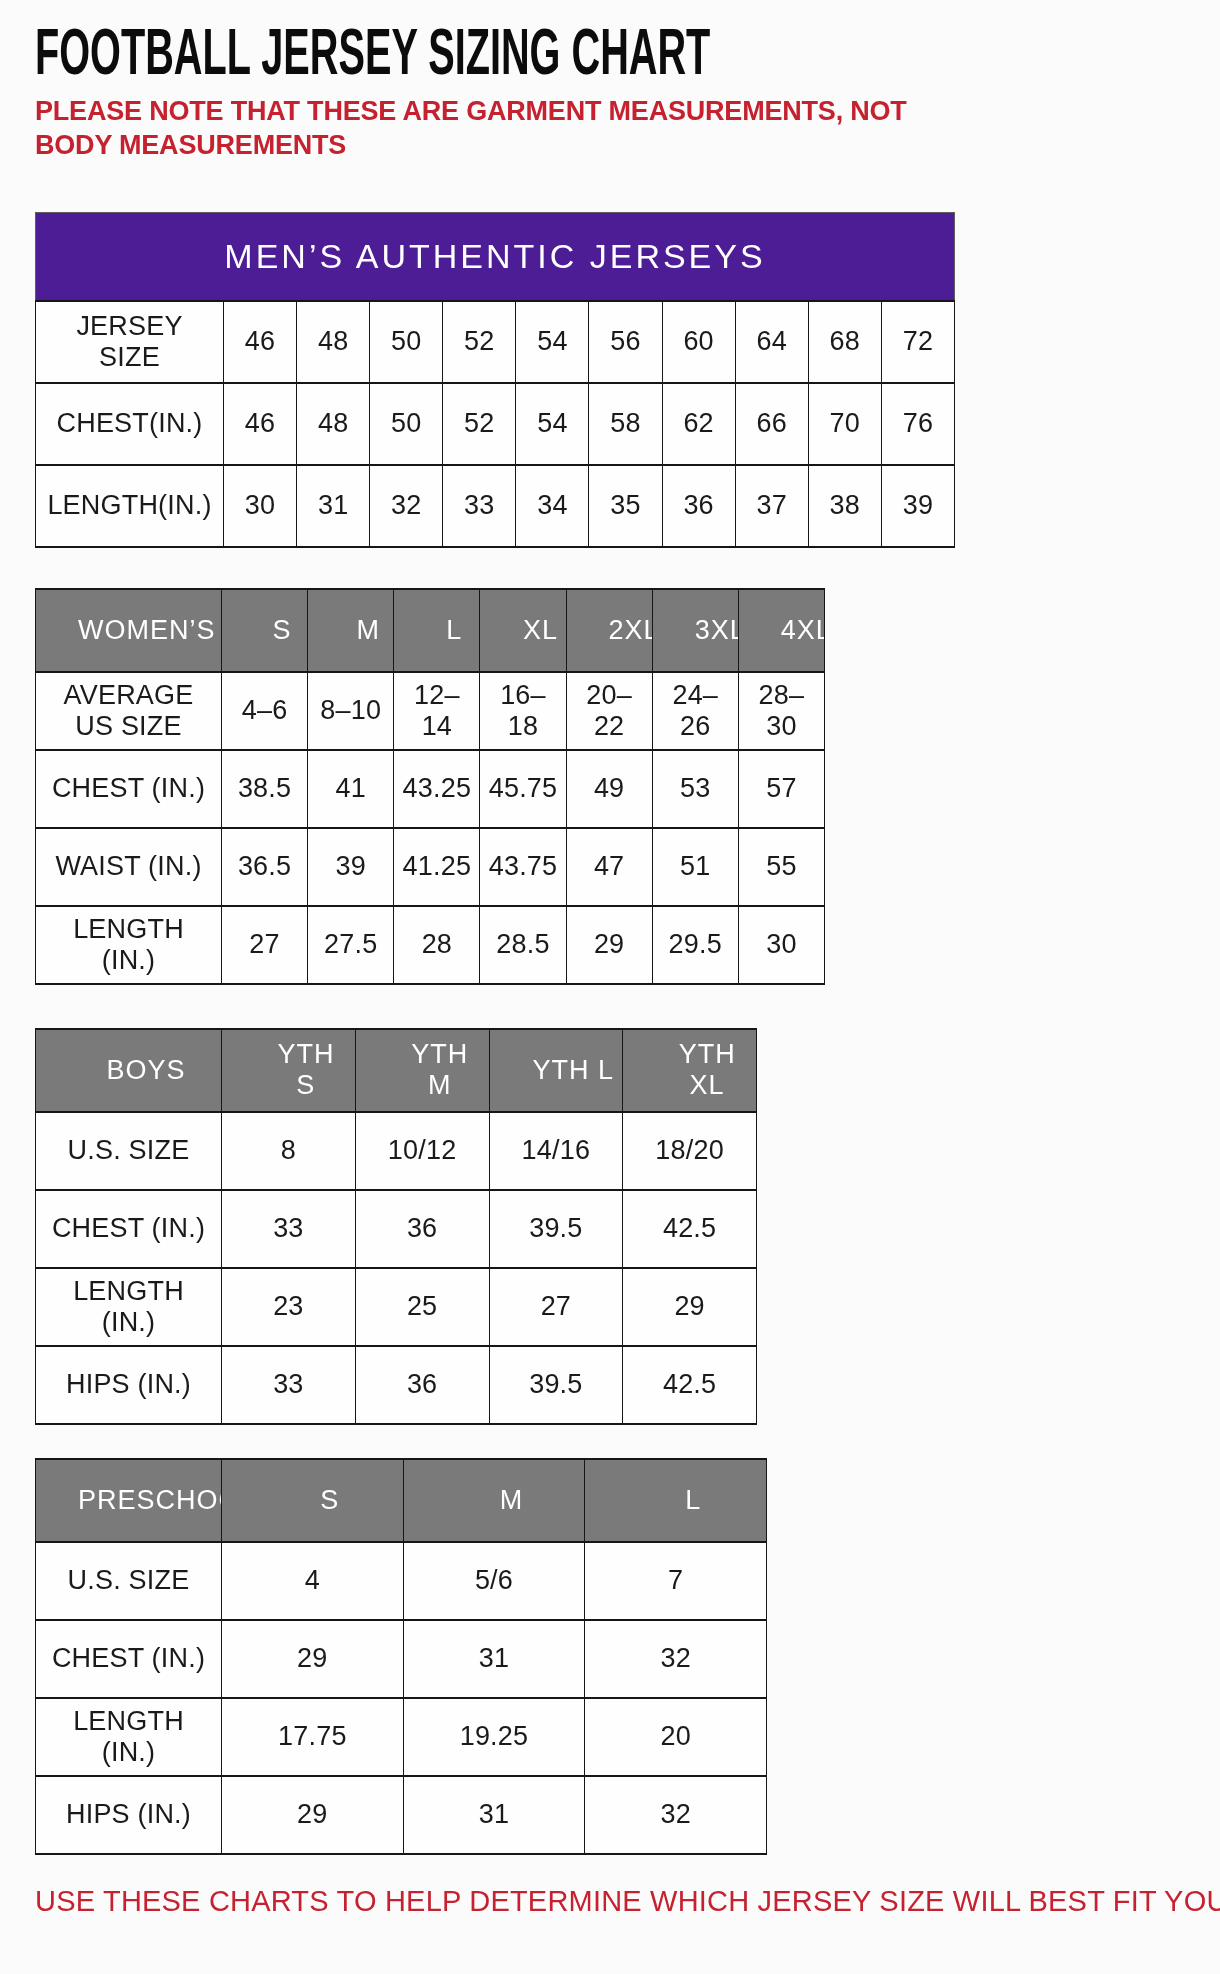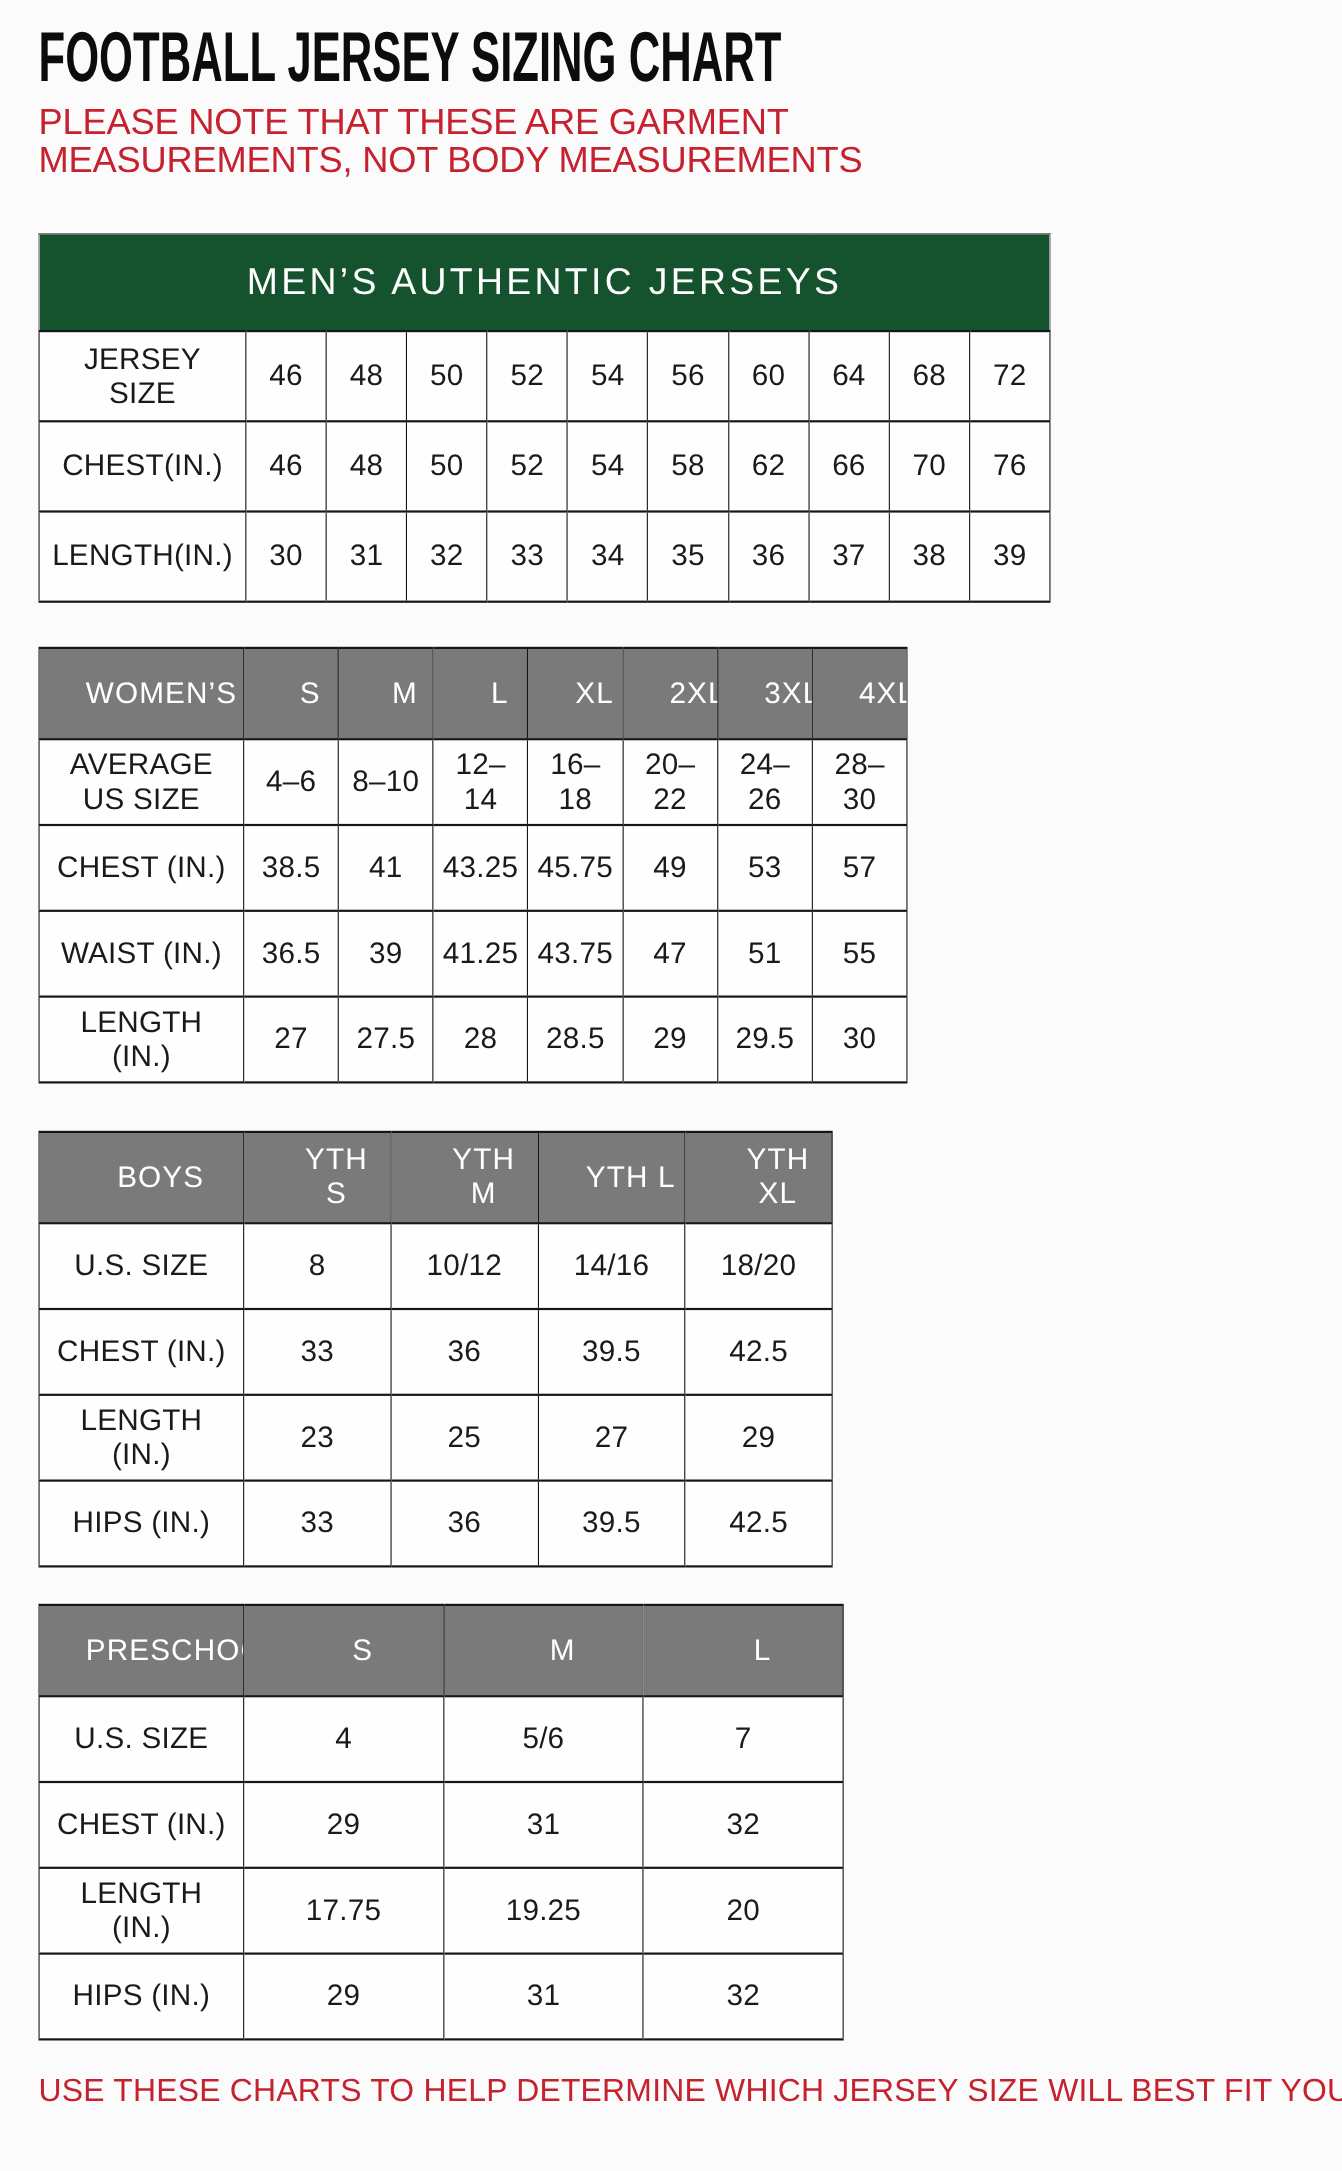--- a/index.html
+++ b/index.html
@@ -18,45 +18,46 @@
     line-height:68px;
     color:#0c0c0c;
     white-space:nowrap;
     transform:scaleX(0.62);
     transform-origin:left center;
     letter-spacing:0px;
     margin-top:4px;
   }
   .note {
     color:#c5212f;
-    font-size:33px;
+    font-size:27px;
     line-height:34px;
     max-width:920px;
     margin-top:8px;
     letter-spacing:-0.2px;
+    font-weight:bold;
   }
 
   table.size-table {
     border-collapse:collapse;
     table-layout:fixed;
     text-align:center;
     font-size:27px;
     background:#fefefe;
     letter-spacing:0.2px;
   }
   .size-table td, .size-table th {
     border:1px solid #161616;
     border-top-width:2px;
     border-bottom-width:2px;
     font-weight:400;
     padding:0 7px;
     overflow:hidden;
   }
   tr.caption-row th {
-    background:#14532d;
+    background:#4c1d95;
     color:#ffffff;
     font-size:34px;
     letter-spacing:3px;
     border:1px solid #5e5e5e;
     margin-left:28px;
   }
   tr.cols-row.dark th {
     background:#7a7a7a;
     color:#ffffff;
     letter-spacing:1px;

